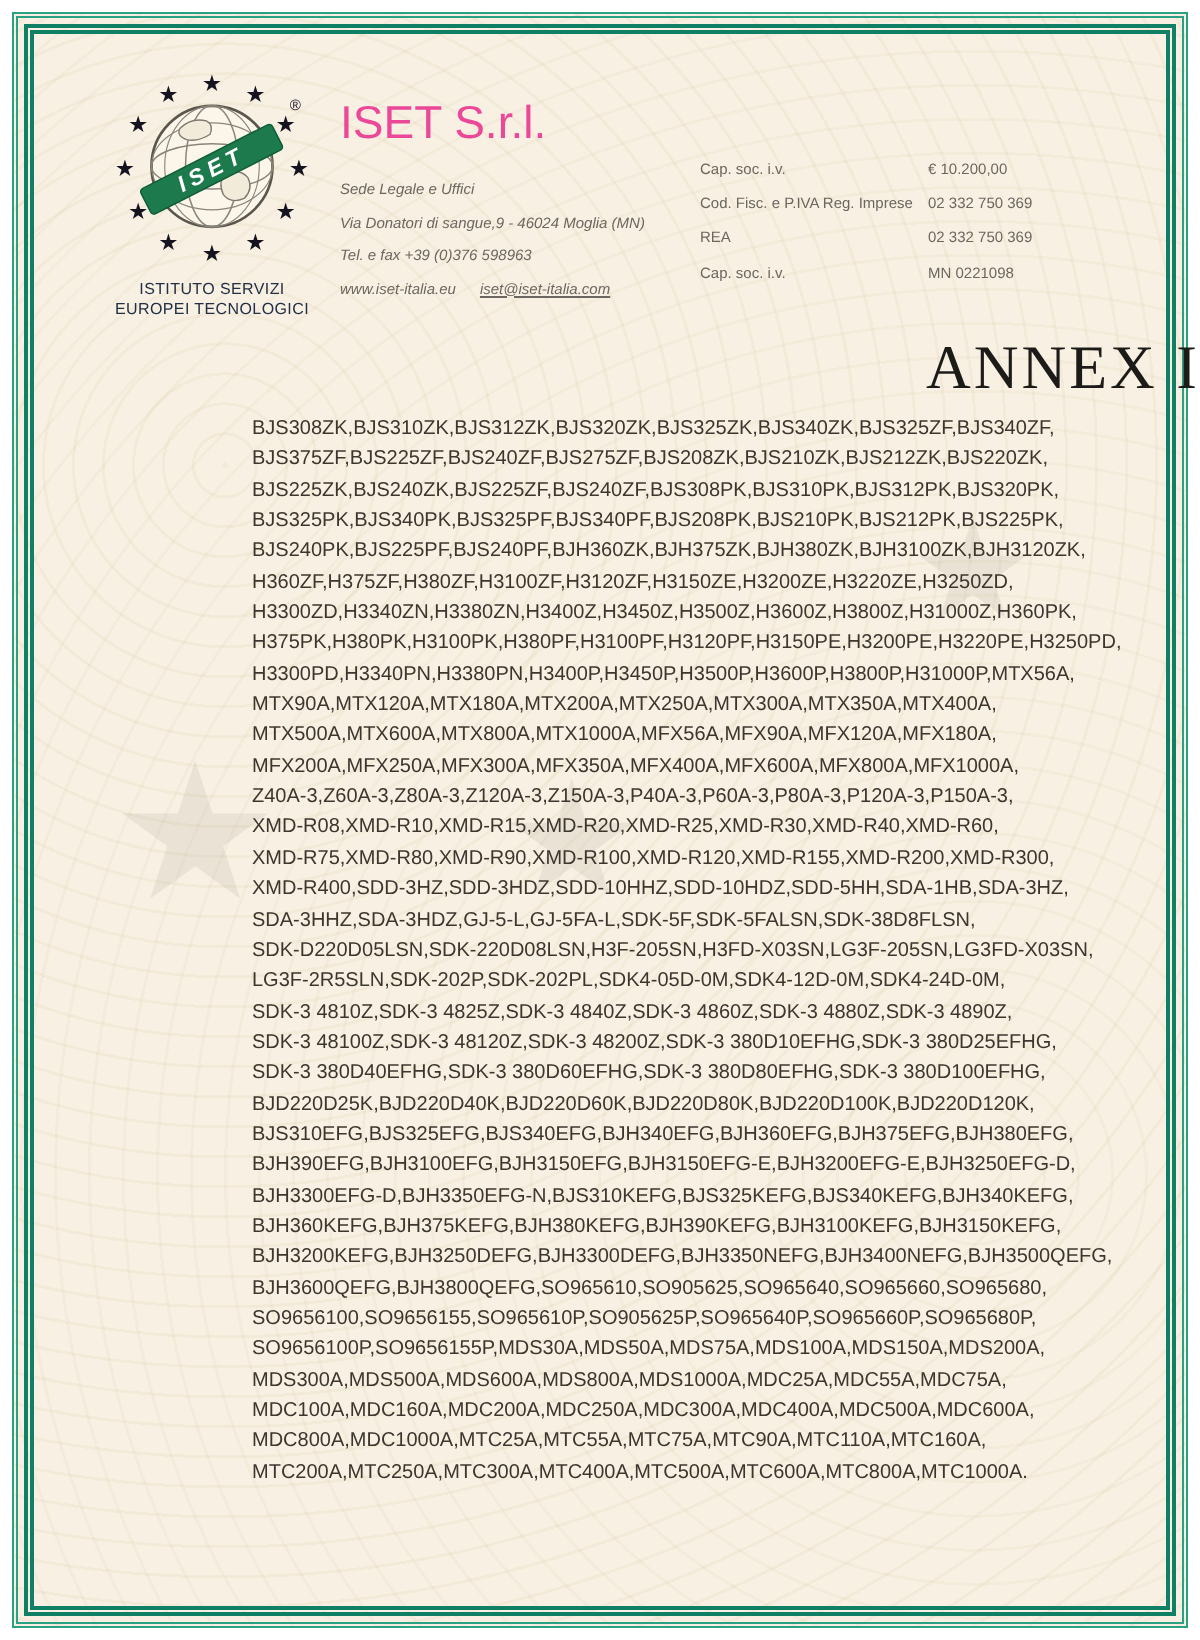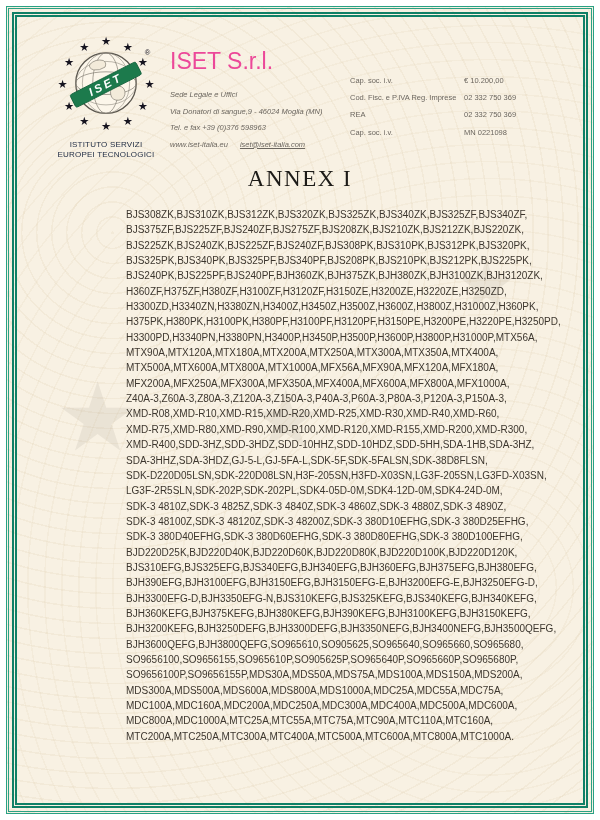--- a/index.html
+++ b/index.html
@@ -19,26 +19,26 @@
   .wm3{left:455px;top:250px;font-size:70px;}
   
   .logo{position:absolute;left:46px;top:34px;width:120px;text-align:center;}
   .logo svg{display:block;margin:0 auto;}
   .logo-caption{margin-top:2px;font-size:8px;font-weight:normal;color:#232f46;line-height:10px;letter-spacing:.2px;}
   .company{position:absolute;left:170px;top:48px;}
   .company-name{font-size:23px;color:#ec4899;margin:0 0 12px 0;}
   .addr-line{font-size:7.5px;color:#6b665f;line-height:16.5px;white-space:nowrap;font-style:italic;}
   .email{text-decoration:underline;margin-left:12px;color:#6b665f;}
   .registry{position:absolute;left:350px;top:76px;font-size:7.5px;color:#6b665f;}
-  .reg-row{display:flex;height:17.2px;align-items:flex-start;}
+  .reg-row{display:flex;height:17.2px;align-items:center;}
   .reg-label{width:114px;}
   .reg-value{white-space:nowrap;}
   
-  .annex-title{position:absolute;left:0;top:166px;width:100%;text-align:center;
-    font-family:"Liberation Serif",serif;font-size:23px;letter-spacing:1.5px;color:#1d1b18;}
+  .annex-title{position:absolute;left:0;top:166px;width:100%;text-align:right;
+    font-family:"Liberation Serif",serif;font-size:31px;letter-spacing:1.5px;color:#1d1b18;}
   .codes{position:absolute;left:126px;top:207px;width:394px;
     font-family:Liberation Sans, sans-serif;font-size:10px;line-height:15.35px;color:#3c362e;}
   .code-line{white-space:nowrap;}
 </style>
 </head>
 <body>
 
 <div class="page">
   <div class="paper"></div>
   <div class="frame-outer"></div>

